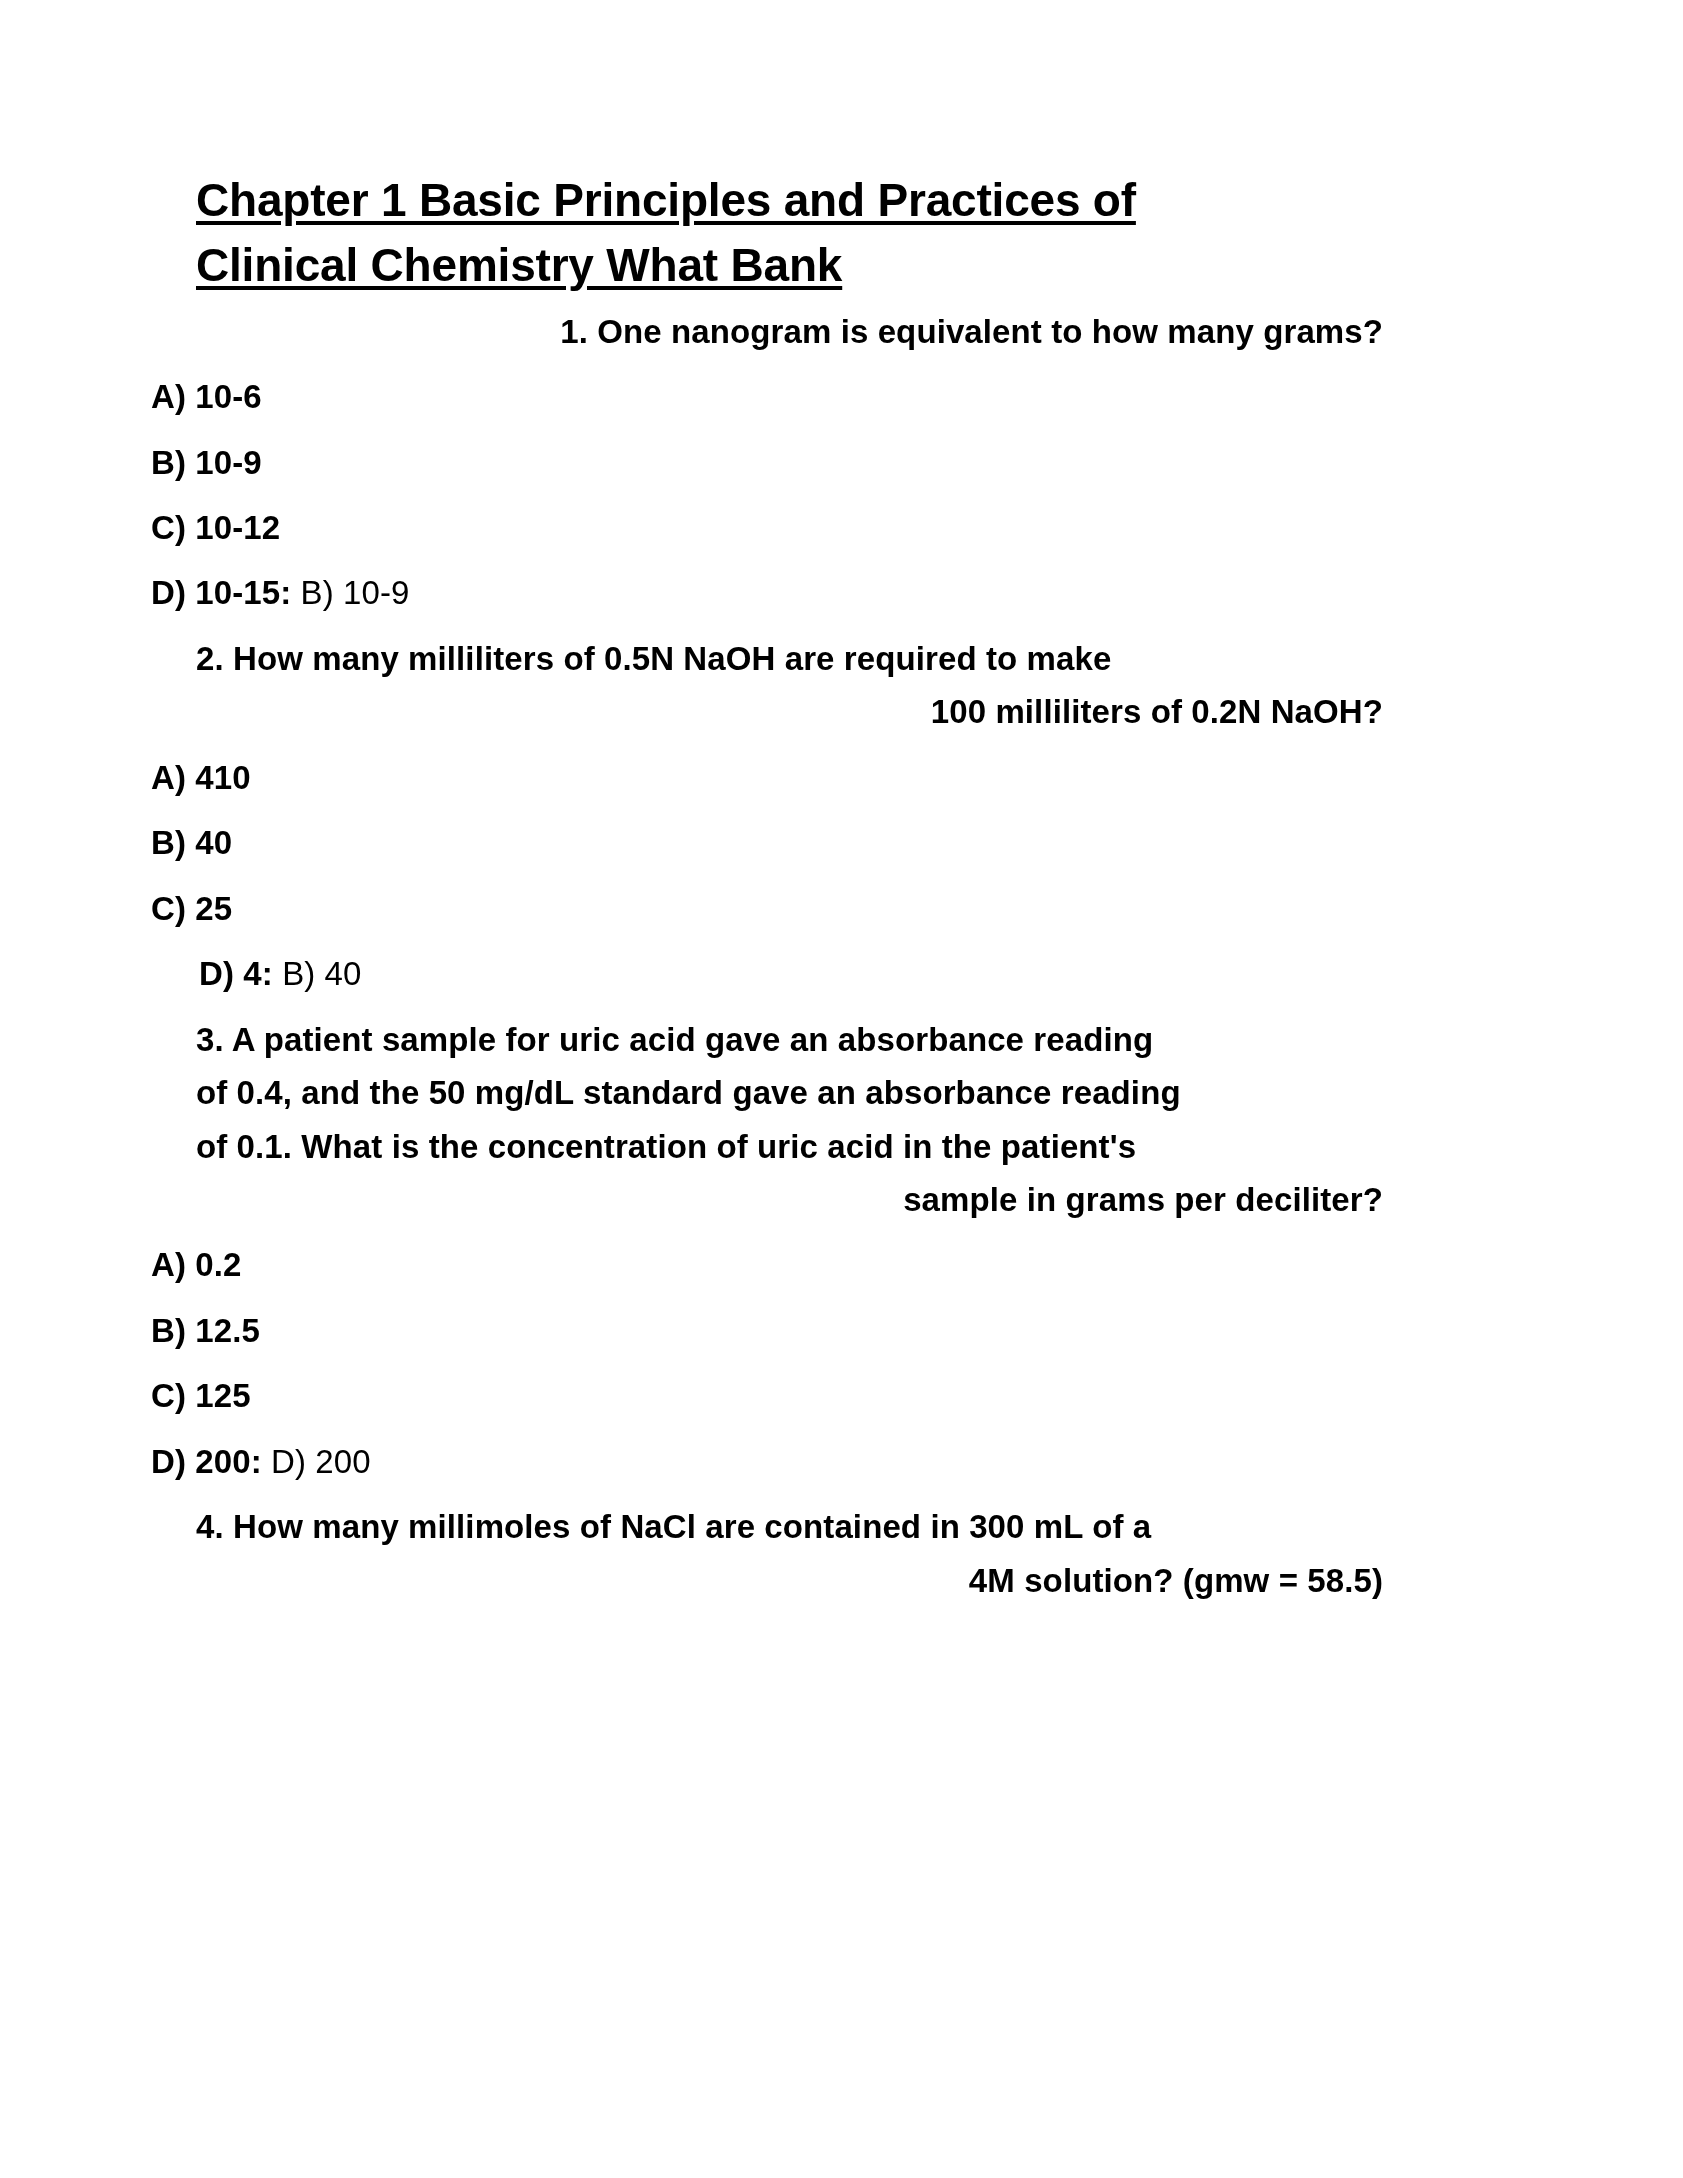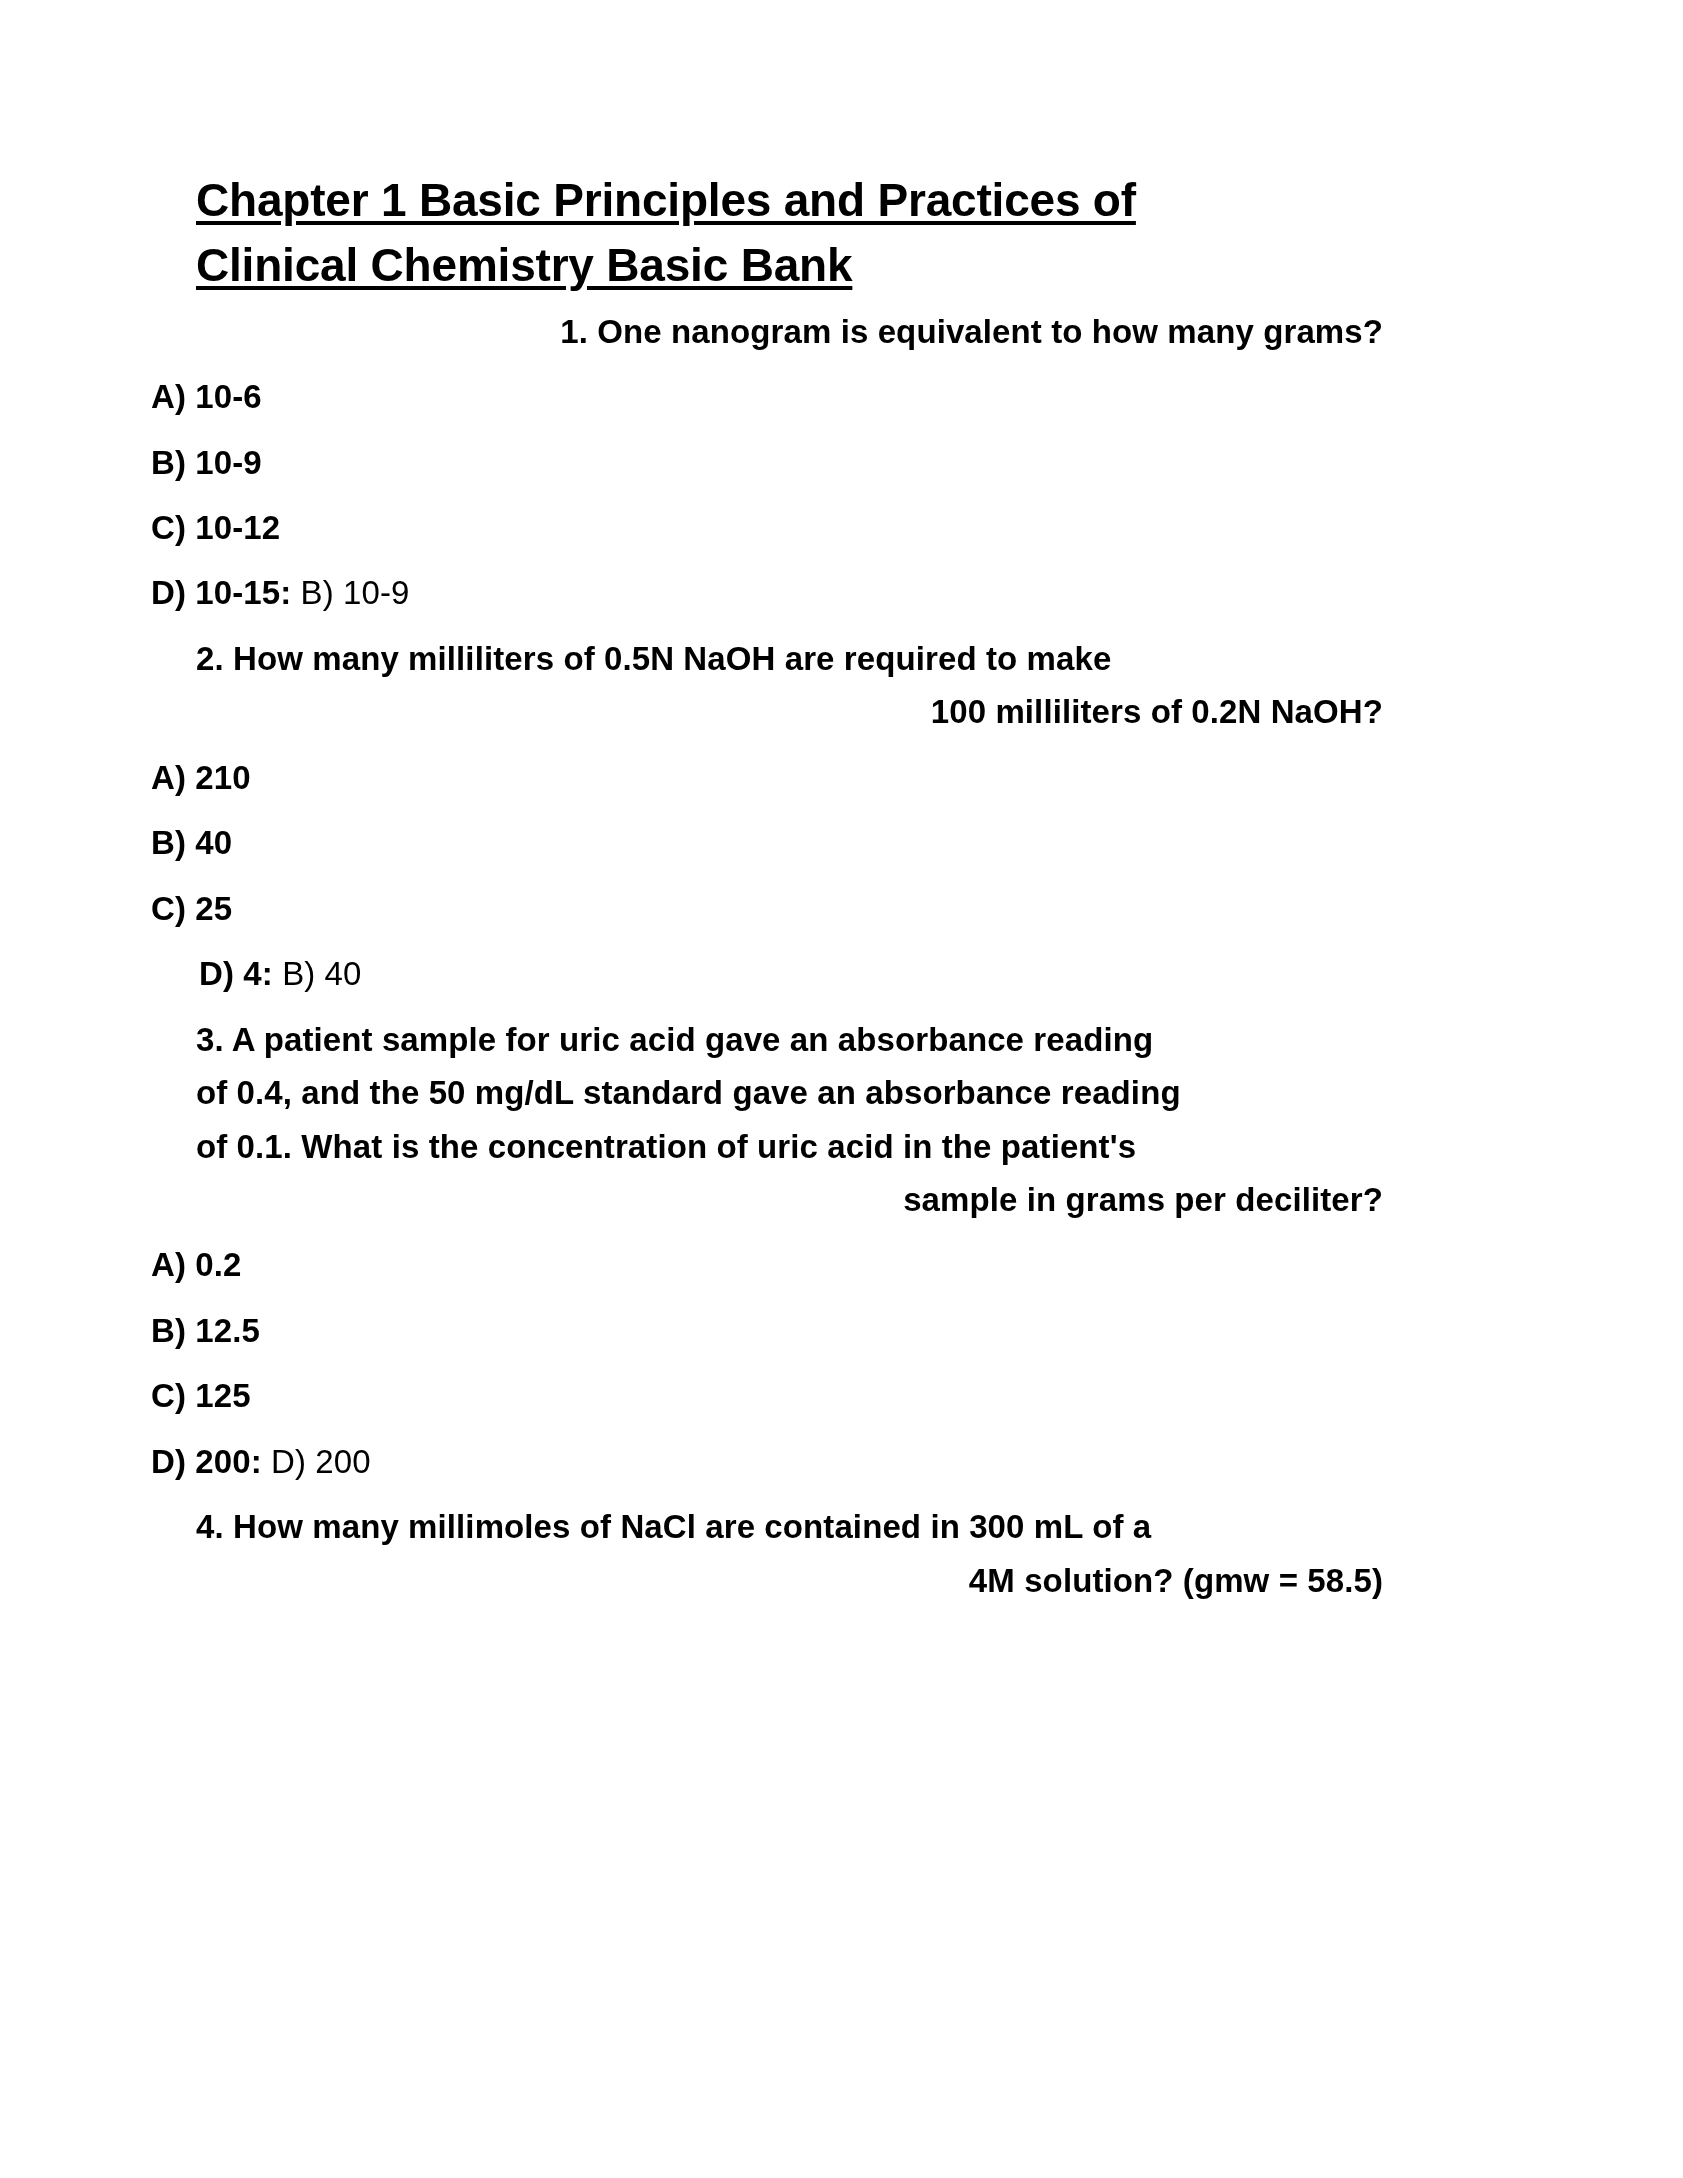--- a/index.html
+++ b/index.html
@@ -66,21 +66,21 @@
     font-weight: normal;
   }
 </style>
 </head>
 <body>
 
 <div class="page">
 
   <h1 class="doc-title">
     <span class="t-line">Chapter 1 Basic Principles and Practices of</span>
-    <span class="t-line">Clinical Chemistry Basic Bank</span>
+    <span class="t-line">Clinical Chemistry What Bank</span>
   </h1>
 
   <div class="q-line indent-q nojust">
     <span>1.</span>
     <span>One nanogram is equivalent to how many grams?</span>
   </div>
   <div class="opt-line">
     <span>A)</span>
     <span>10-6</span>
   </div>
@@ -100,21 +100,21 @@
 
   <div class="q-line indent-q">
     <span>2.</span>
     <span>How many milliliters of 0.5N NaOH are required to make</span>
   </div>
   <div class="q-line indent-q nojust">
     <span>100 milliliters of 0.2N NaOH?</span>
   </div>
   <div class="opt-line">
     <span>A)</span>
-    <span>210</span>
+    <span>410</span>
   </div>
   <div class="opt-line">
     <span>B)</span>
     <span>40</span>
   </div>
   <div class="opt-line">
     <span>C)</span>
     <span>25</span>
   </div>
   <div class="opt-line shift">

